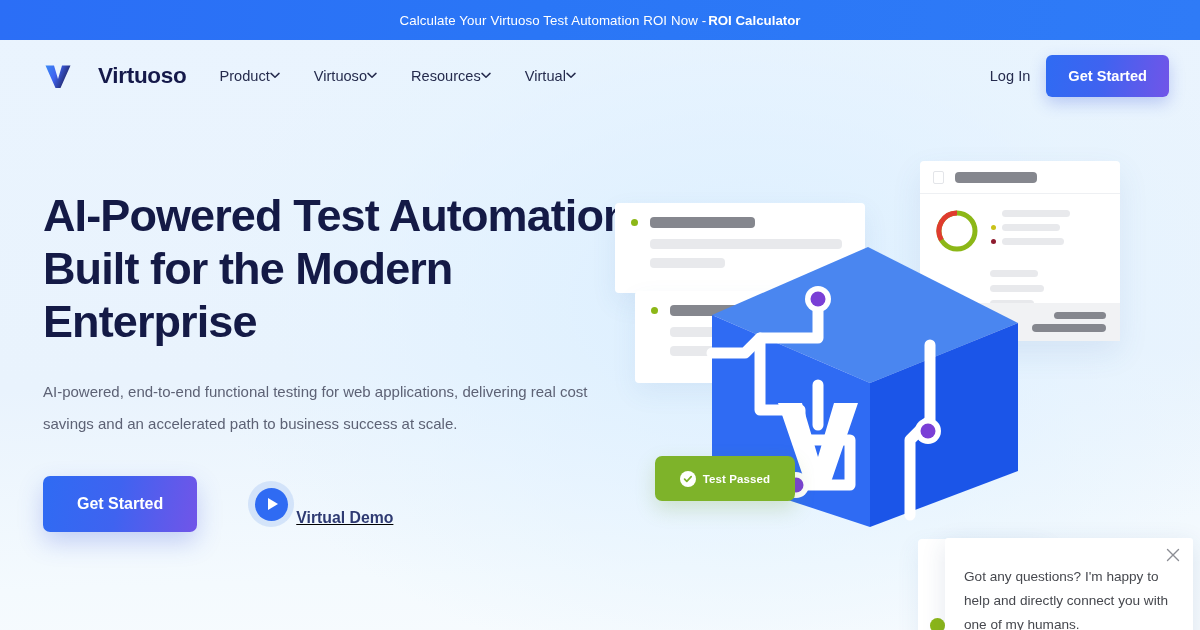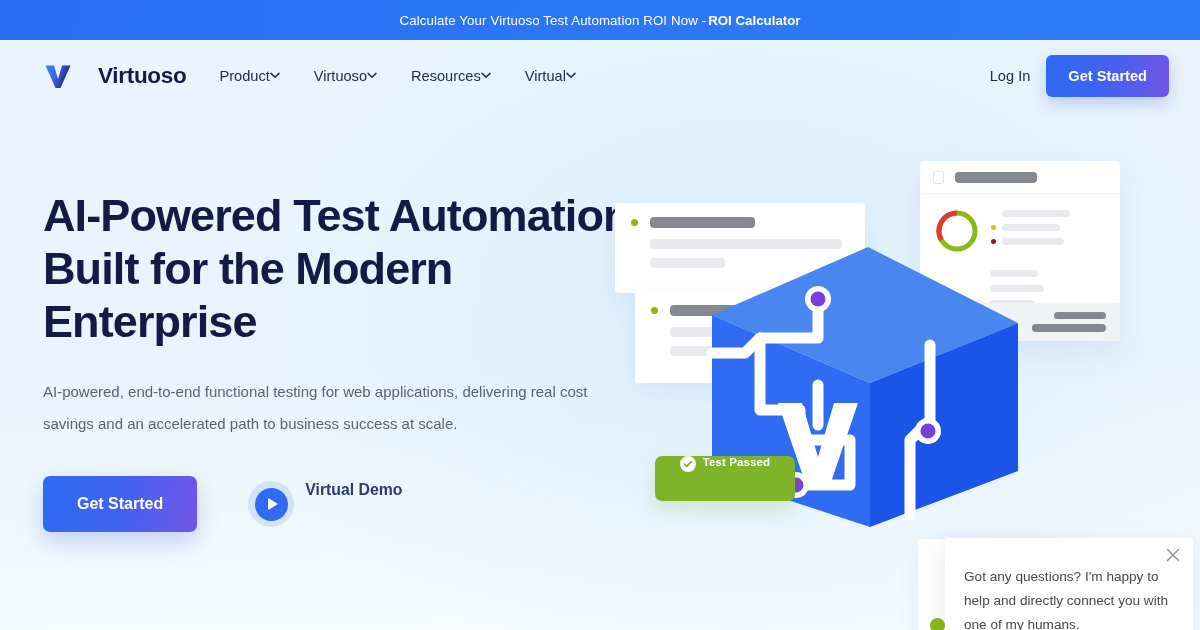--- a/index.html
+++ b/index.html
@@ -84,21 +84,21 @@
     margin-top: 37px; display: flex; align-items: center; gap: 51px;
   }
   .btn-hero {
     background: linear-gradient(100deg, #2f6bf3 0%, #3f63f0 48%, #7155e8 100%);
     color: #fff; border: none; border-radius: 7px;
     font-size: 16px; font-weight: bold;
     padding: 19px 34px; cursor: pointer;
     font-family: "Liberation Sans", sans-serif;
     box-shadow: 0 10px 24px rgba(60,90,220,.26);
   }
-  .demo { display: flex; align-items: flex-start; gap: 11px; cursor: pointer; }
+  .demo { display: flex; align-items: flex-end; gap: 2px; cursor: pointer; text-decoration: underline; }
   .play-wrap {
     width: 46px; height: 46px; border-radius: 50%;
     background: rgba(188,212,246,.55);
     display: flex; align-items: center; justify-content: center;
   }
   .play-core {
     width: 33px; height: 33px; border-radius: 50%;
     background: #2f6bf3;
     display: flex; align-items: center; justify-content: center;
   }
@@ -154,21 +154,21 @@
     position: absolute; left: 0; right: 0; bottom: 0; height: 38px;
     background: #f1f2f4;
     display: flex; flex-direction: column; align-items: flex-end;
     justify-content: center; gap: 5px; padding-right: 14px;
   }
 
   .badge-pass {
     position: absolute; left: 95px; top: 345px;
     width: 140px; height: 45px; border-radius: 7px;
     background: #7eb32a;
-    display: flex; justify-content: center; gap: 7px;
+    display: flex; align-items: center; justify-content: center; gap: 7px;
     box-shadow: 0 8px 20px rgba(110,160,40,.22);
   }
   .badge-check {
     width: 16px; height: 16px; border-radius: 50%; background: #fff;
     display: flex; align-items: center; justify-content: center;
   }
   .badge-text { font-size: 11.5px; font-weight: bold; color: #fff; letter-spacing: .1px; }
 
   
   .chat-under {

